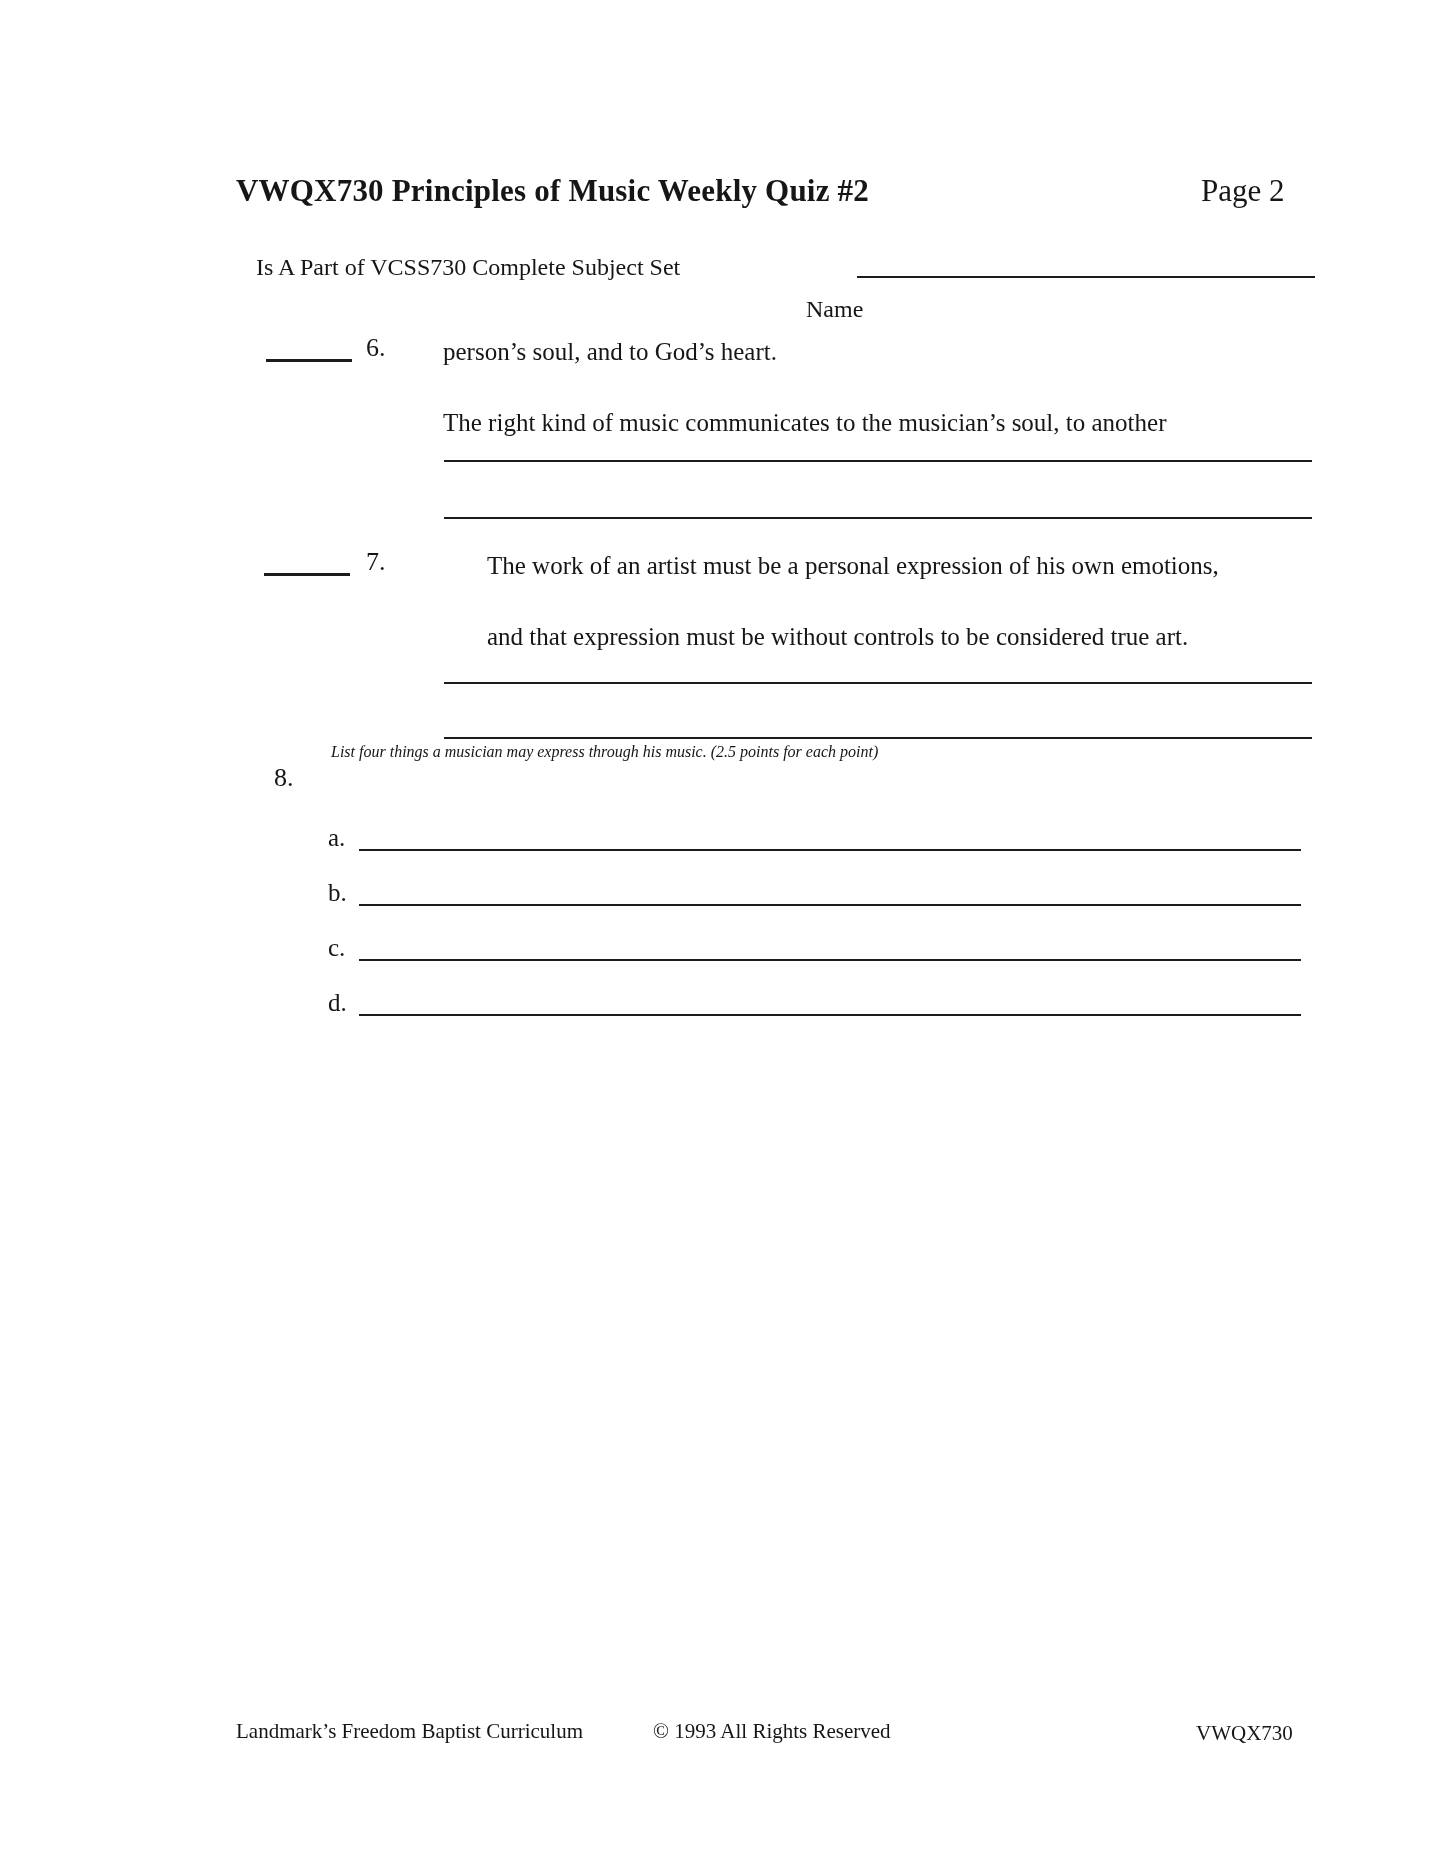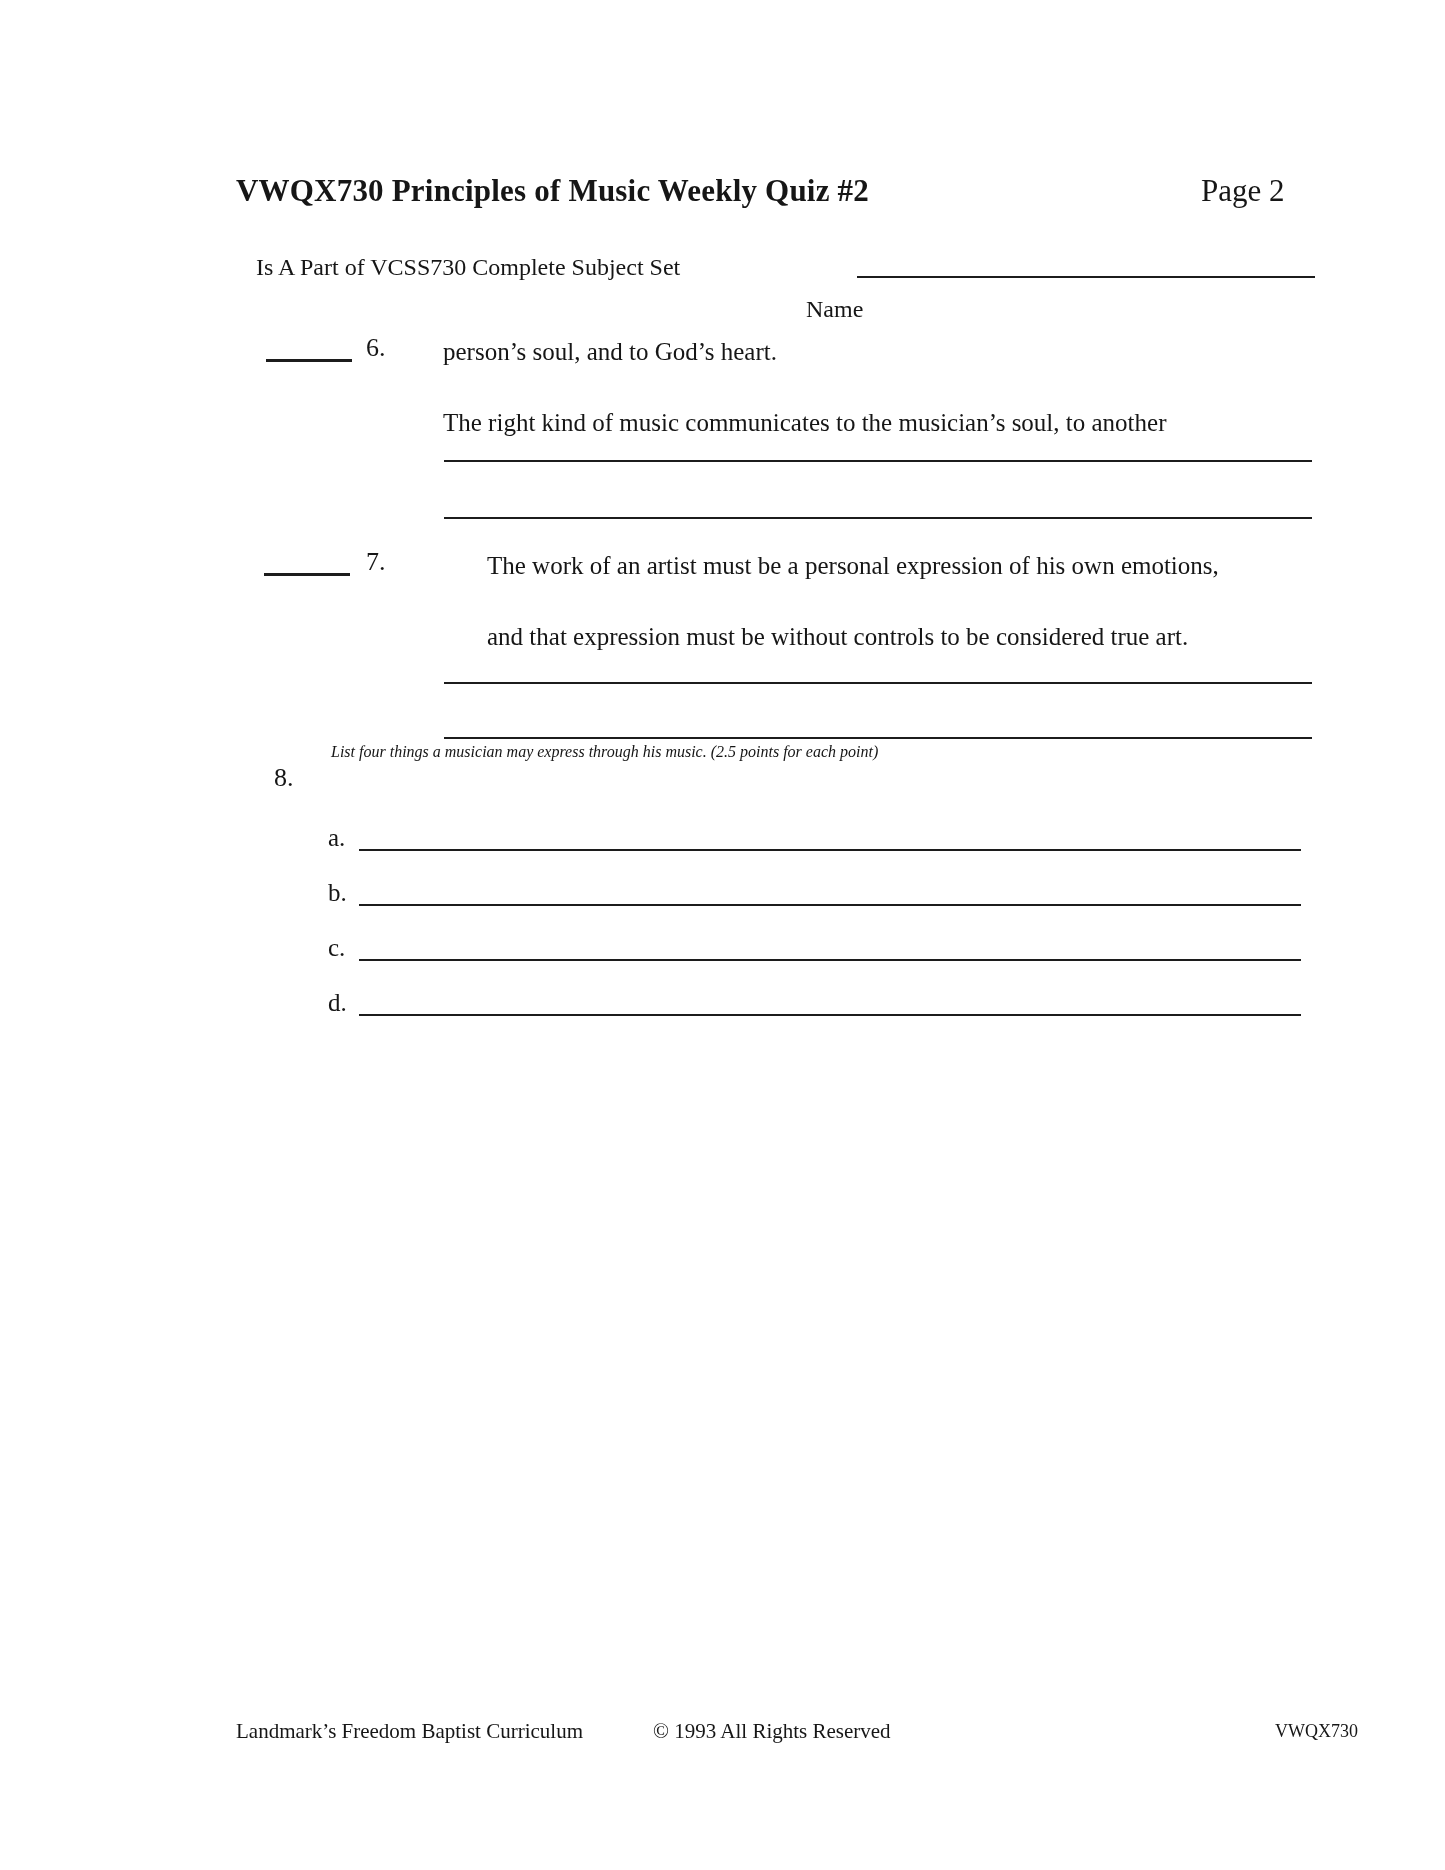--- a/index.html
+++ b/index.html
@@ -89,21 +89,21 @@
     border-bottom: 2px solid #1c1c1c;
   }
   .sub-a { top: 803px; }
   .sub-b { top: 858px; }
   .sub-c { top: 913px; }
   .sub-d { top: 968px; }
 
   
   .footer-left  { left: 215px;  top: 1698px; font-size: 21px; white-space: nowrap; }
   .footer-center{ left: 632px;  top: 1698px; font-size: 21px; white-space: nowrap; }
-  .footer-right { left: 1254px; top: 1700px; font-size: 18px; white-space: nowrap; }
+  .footer-right { left: 1175px; top: 1700px; font-size: 21px; white-space: nowrap; }
 </style>
 </head>
 <body>
 
 <div class="page">
 
   <div class="abs doc-title">VWQX730 Principles of Music Weekly Quiz #2</div>
   <div class="abs page-num">Page 2</div>
   <div class="abs subtitle">Is A Part of VCSS730 Complete Subject Set</div>
   <div class="abs name-label">Name</div>

